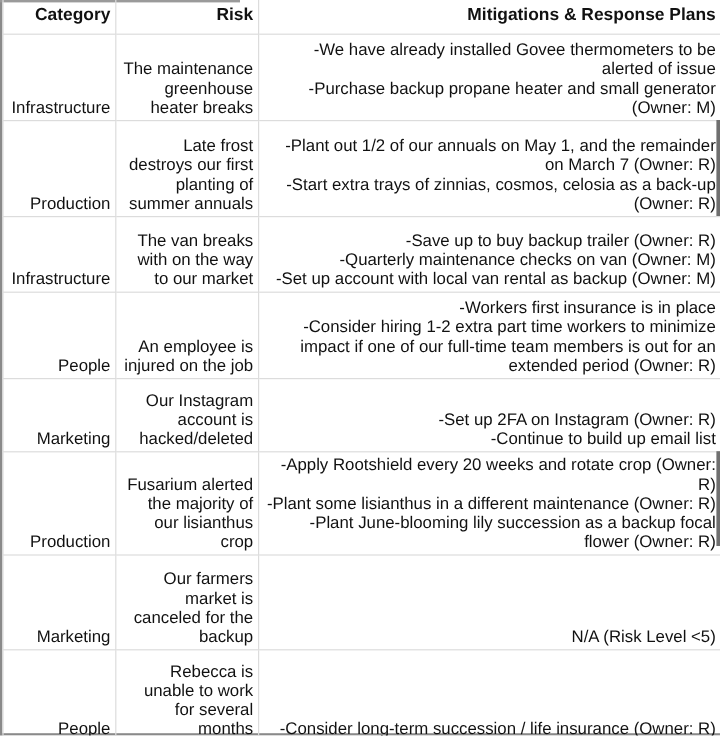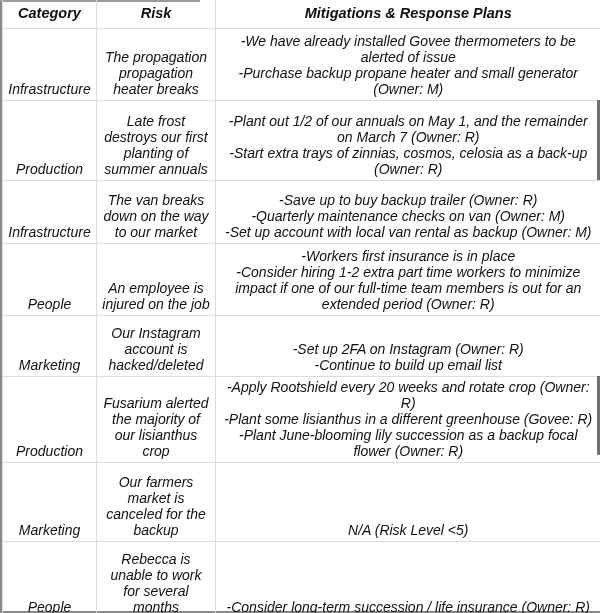--- a/index.html
+++ b/index.html
@@ -30,27 +30,26 @@
     border-collapse: collapse;
     table-layout: fixed;
   }
   table.risk-table col.c1 { width: 94px; }
   table.risk-table col.c2 { width: 119px; }
   table.risk-table col.c3 { width: 385px; }
   table.risk-table th,
   table.risk-table td {
     border: 1px solid #dcdcdc;
     vertical-align: bottom;
-    text-align: center;
+    text-align: right;
     padding: 2px 4px 3px 4px;
     font-size: 14px;
     line-height: 16px;
     box-sizing: border-box;
     overflow: hidden;
-    font-style: italic;
   }
   table.risk-table tr:first-child th,
   table.risk-table tr:first-child td { border-top: none; }
   table.risk-table th:last-child,
   table.risk-table td:last-child { border-right: none; }
   table.risk-table th {
     font-weight: bold;
     font-size: 14.5px;
     padding-top: 4px;
     padding-bottom: 6px;
@@ -100,37 +99,37 @@
   <thead>
     <tr class="r-head">
       <th>Category</th>
       <th>Risk</th>
       <th>Mitigations &amp; Response Plans</th>
     </tr>
   </thead>
   <tbody>
     <tr class="r1">
       <td class="cat">Infrastructure</td>
-      <td class="risk">The propagation propagation heater breaks</td>
+      <td class="risk">The maintenance greenhouse heater breaks</td>
       <td class="mit">
         <span class="mit-line">-We have already installed Govee thermometers to be alerted of issue</span>
         <span class="mit-line">-Purchase backup propane heater and small generator (Owner: M)</span>
       </td>
     </tr>
     <tr class="r2">
       <td class="cat">Production</td>
       <td class="risk">Late frost destroys our first planting of summer annuals</td>
       <td class="mit">
         <span class="mit-line">-Plant out 1/2 of our annuals on May 1, and the remainder on March 7 (Owner: R)</span>
         <span class="mit-line">-Start extra trays of zinnias, cosmos, celosia as a back-up (Owner: R)</span>
       </td>
     </tr>
     <tr class="r3">
       <td class="cat">Infrastructure</td>
-      <td class="risk">The van breaks down on the way to our market</td>
+      <td class="risk">The van breaks with on the way to our market</td>
       <td class="mit">
         <span class="mit-line">-Save up to buy backup trailer (Owner: R)</span>
         <span class="mit-line">-Quarterly maintenance checks on van (Owner: M)</span>
         <span class="mit-line">-Set up account with local van rental as backup (Owner: M)</span>
       </td>
     </tr>
     <tr class="r4">
       <td class="cat">People</td>
       <td class="risk">An employee is injured on the job</td>
       <td class="mit">
@@ -144,21 +143,21 @@
       <td class="mit">
         <span class="mit-line">-Set up 2FA on Instagram (Owner: R)</span>
         <span class="mit-line">-Continue to build up email list</span>
       </td>
     </tr>
     <tr class="r6">
       <td class="cat">Production</td>
       <td class="risk">Fusarium alerted the majority of our lisianthus crop</td>
       <td class="mit">
         <span class="mit-line">-Apply Rootshield every 20 weeks and rotate crop (Owner: R)</span>
-        <span class="mit-line">-Plant some lisianthus in a different greenhouse (Govee: R)</span>
+        <span class="mit-line">-Plant some lisianthus in a different maintenance (Owner: R)</span>
         <span class="mit-line">-Plant June-blooming lily succession as a backup focal flower (Owner: R)</span>
       </td>
     </tr>
     <tr class="r7">
       <td class="cat">Marketing</td>
       <td class="risk">Our farmers market is canceled for the backup</td>
       <td class="mit">
         <span class="mit-line">N/A (Risk Level &lt;5)</span>
       </td>
     </tr>

